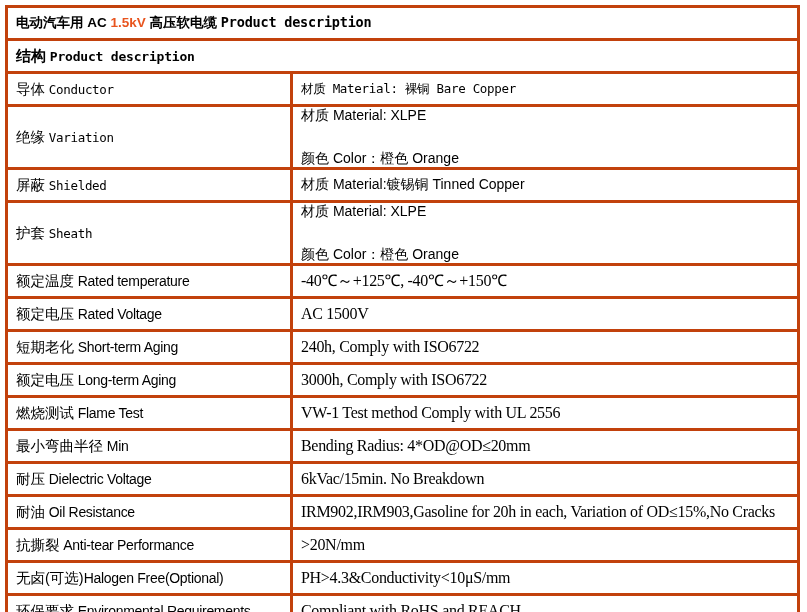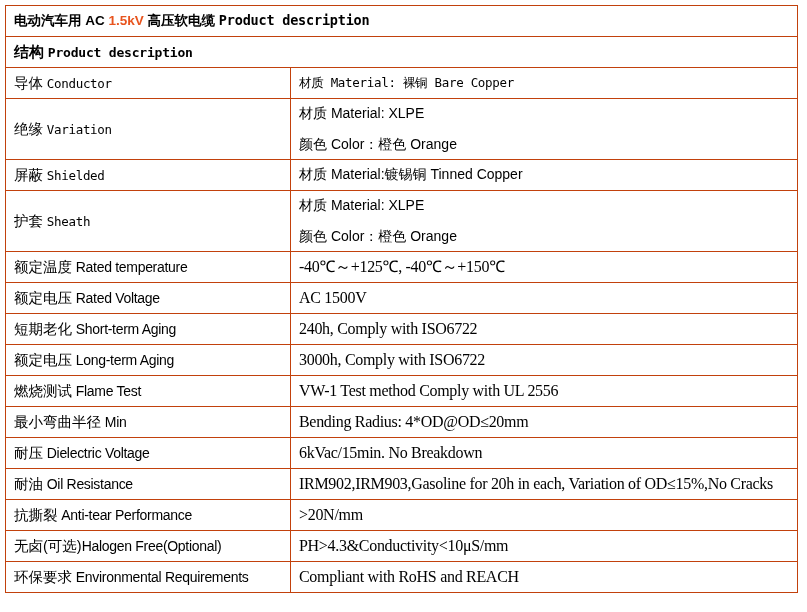--- a/index.html
+++ b/index.html
@@ -25,21 +25,21 @@
   table.spec {
     position: absolute;
     left: 5px;
     top: 5px;
     width: 793px;
     border-collapse: collapse;
     table-layout: fixed;
   }
 
   table.spec td {
-    border: 1px solid #c2410c;
+    border: 3px solid #c2410c;
     padding: 0 8px;
     vertical-align: middle;
     font-size: 13.5px;
     line-height: 1.25;
     color: #000000;
   }
 
   
   col.c-label { width: 285px; }
   col.c-value { width: 507px; }
@@ -118,21 +118,21 @@
     letter-spacing: -0.3px;
   }
   .val-cn {
     font-family: "Liberation Sans", sans-serif;
     font-size: 14px;
   }
 
   .val-lines {
     display: flex;
     flex-direction: column;
-    justify-content: center;
+    justify-content: space-between;
     gap: 14px;
     height: 100%;
   }
   .val-line { white-space: nowrap; }
 
   .nowrap { white-space: nowrap; margin-top: 21px; }
 </style>
 </head>
 <body>
 

